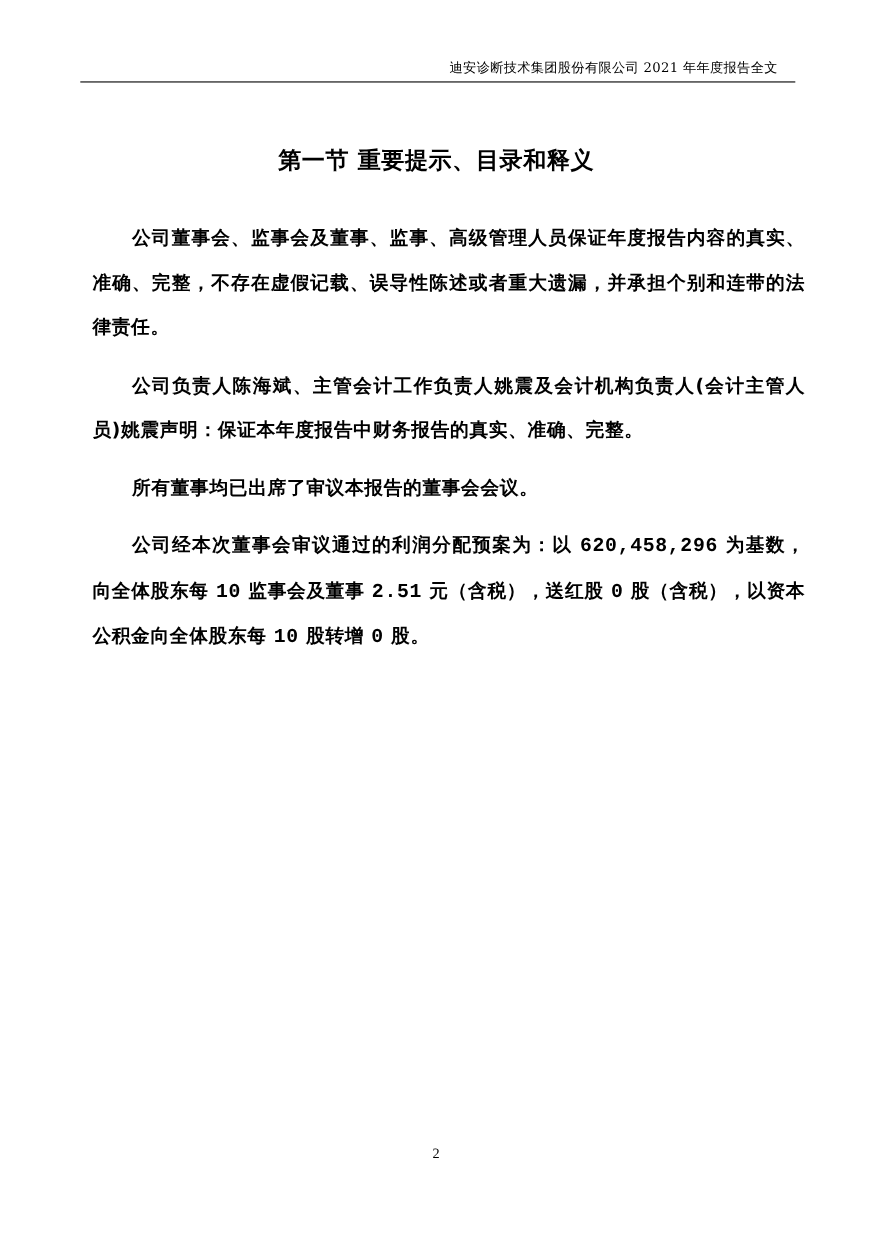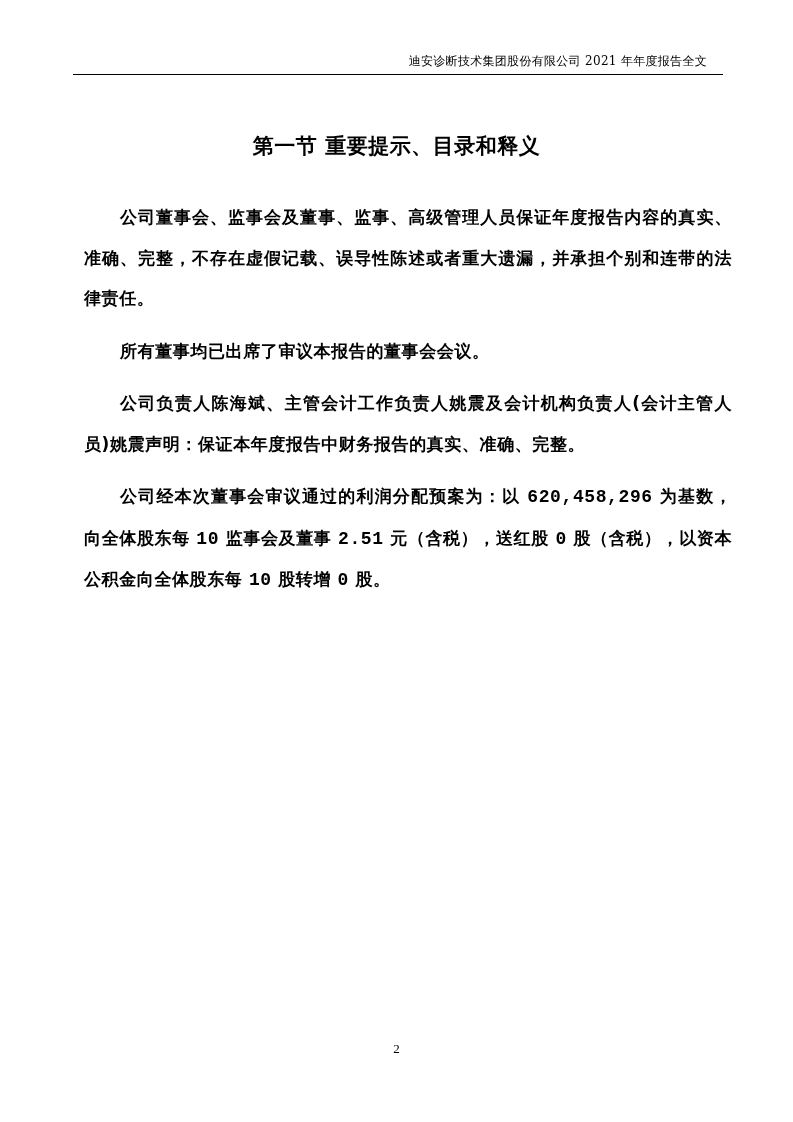--- a/index.html
+++ b/index.html
@@ -24,18 +24,18 @@
 <body>
 
 <div class="header">
   <span class="header-text">迪安诊断技术集团股份有限公司 2021 年年度报告全文</span>
 </div>
 
 <div class="title">第一节  重要提示、目录和释义</div>
 
 <div class="body">
   <p class="para">公司董事会、监事会及董事、监事、高级管理人员保证年度报告内容的真实、准确、完整，不存在虚假记载、误导性陈述或者重大遗漏，并承担个别和连带的法律责任。</p>
+  <p class="para">公司负责人陈海斌、主管会计工作负责人姚震及会计机构负责人(会计主管人员)姚震声明：保证本年度报告中财务报告的真实、准确、完整。</p>
   <p class="para">所有董事均已出席了审议本报告的董事会会议。</p>
-  <p class="para">公司负责人陈海斌、主管会计工作负责人姚震及会计机构负责人(会计主管人员)姚震声明：保证本年度报告中财务报告的真实、准确、完整。</p>
   <p class="para"><span>公司经本次董事会审议通过的利润分配预案为：以 </span><span class="num">620,458,296</span><span> 为基数，向全体股东每 </span><span class="num">10</span><span> 监事会及董事 </span><span class="num">2.51</span><span> 元（含税），送红股 </span><span class="num">0</span><span> 股（含税），以资本公积金向全体股东每 </span><span class="num">10</span><span> 股转增 </span><span class="num">0</span><span> 股。</span></p>
 </div>
 
 <div class="page-number">2</div>
 
 </body></html>

